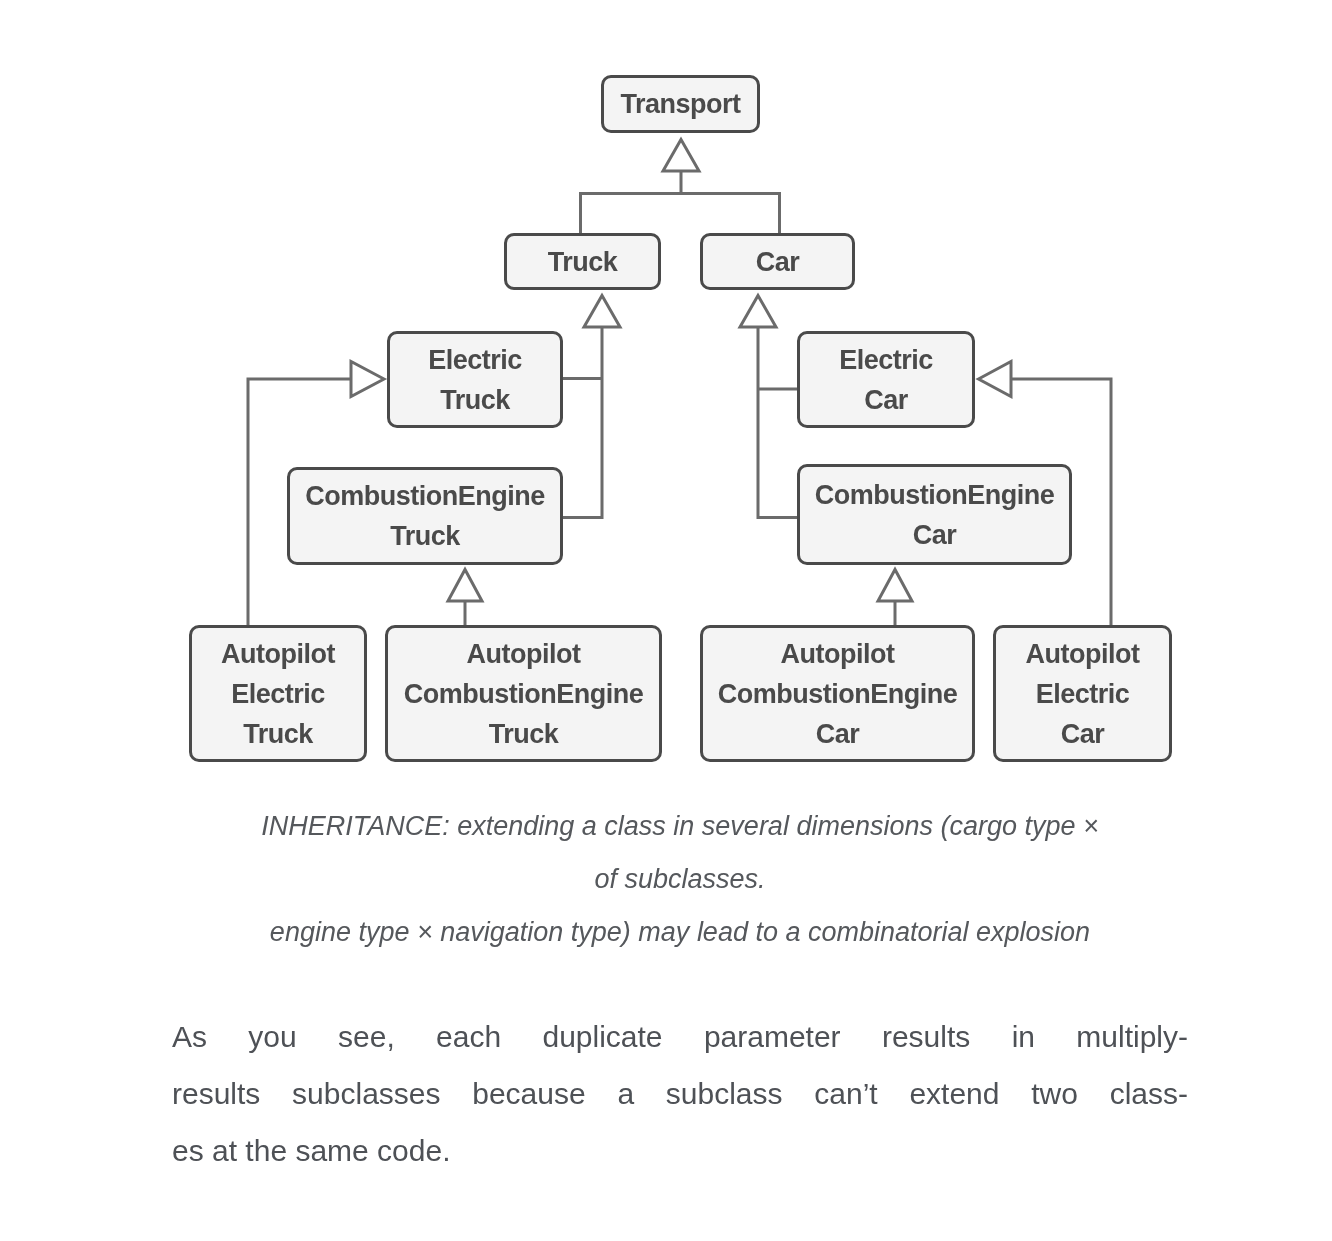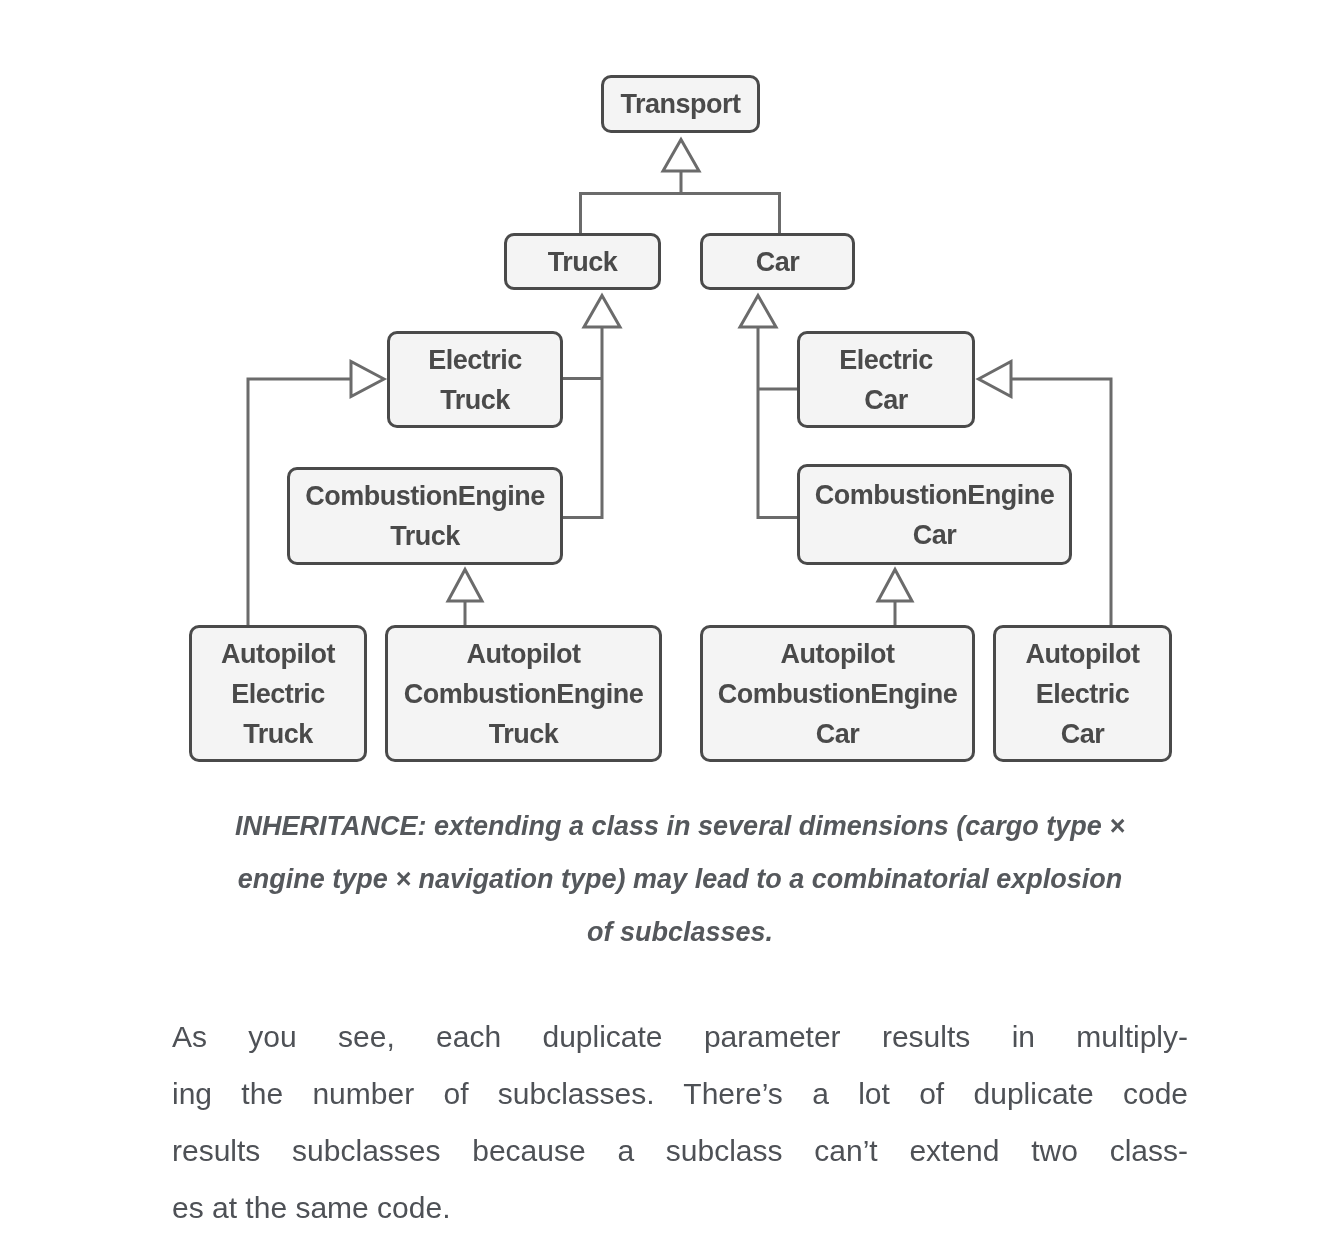--- a/index.html
+++ b/index.html
@@ -60,21 +60,20 @@
   
   .caption {
     position: absolute;
     left: 170px; top: 800px;
     width: 1020px;
     color: var(--caption-text, #55585c);
     font-style: italic;
     font-size: 27px;
     line-height: 53px;
     text-align: center;
-    font-weight: bold;
   }
   
   .body-text {
     position: absolute;
     left: 172px; top: 1008px;
     width: 1016px;
     color: var(--body-text, #4e5156);
     font-size: 30px;
     line-height: 57px;
   }
@@ -180,24 +179,23 @@
   </div>
 
   <div class="class-box n-autopilot-electric-car">
     <span>Autopilot</span>
     <span>Electric</span>
     <span>Car</span>
   </div>
 
   <div class="caption">
     <div>INHERITANCE: extending a class in several dimensions (cargo type ×</div>
+    <div>of subclasses.</div>
     <div>engine type × navigation type) may lead to a combinatorial explosion</div>
-    <div>of subclasses.</div>
   </div>
 
   <div class="body-text">
     <div class="body-line">As you see, each duplicate parameter results in multiply-</div>
-    <div class="body-line">ing the number of subclasses. There’s a lot of duplicate code</div>
     <div class="body-line">results subclasses because a subclass can’t extend two class-</div>
     <div class="body-line last">es at the same code.</div>
   </div>
 
 </div>
 
 </body></html>

